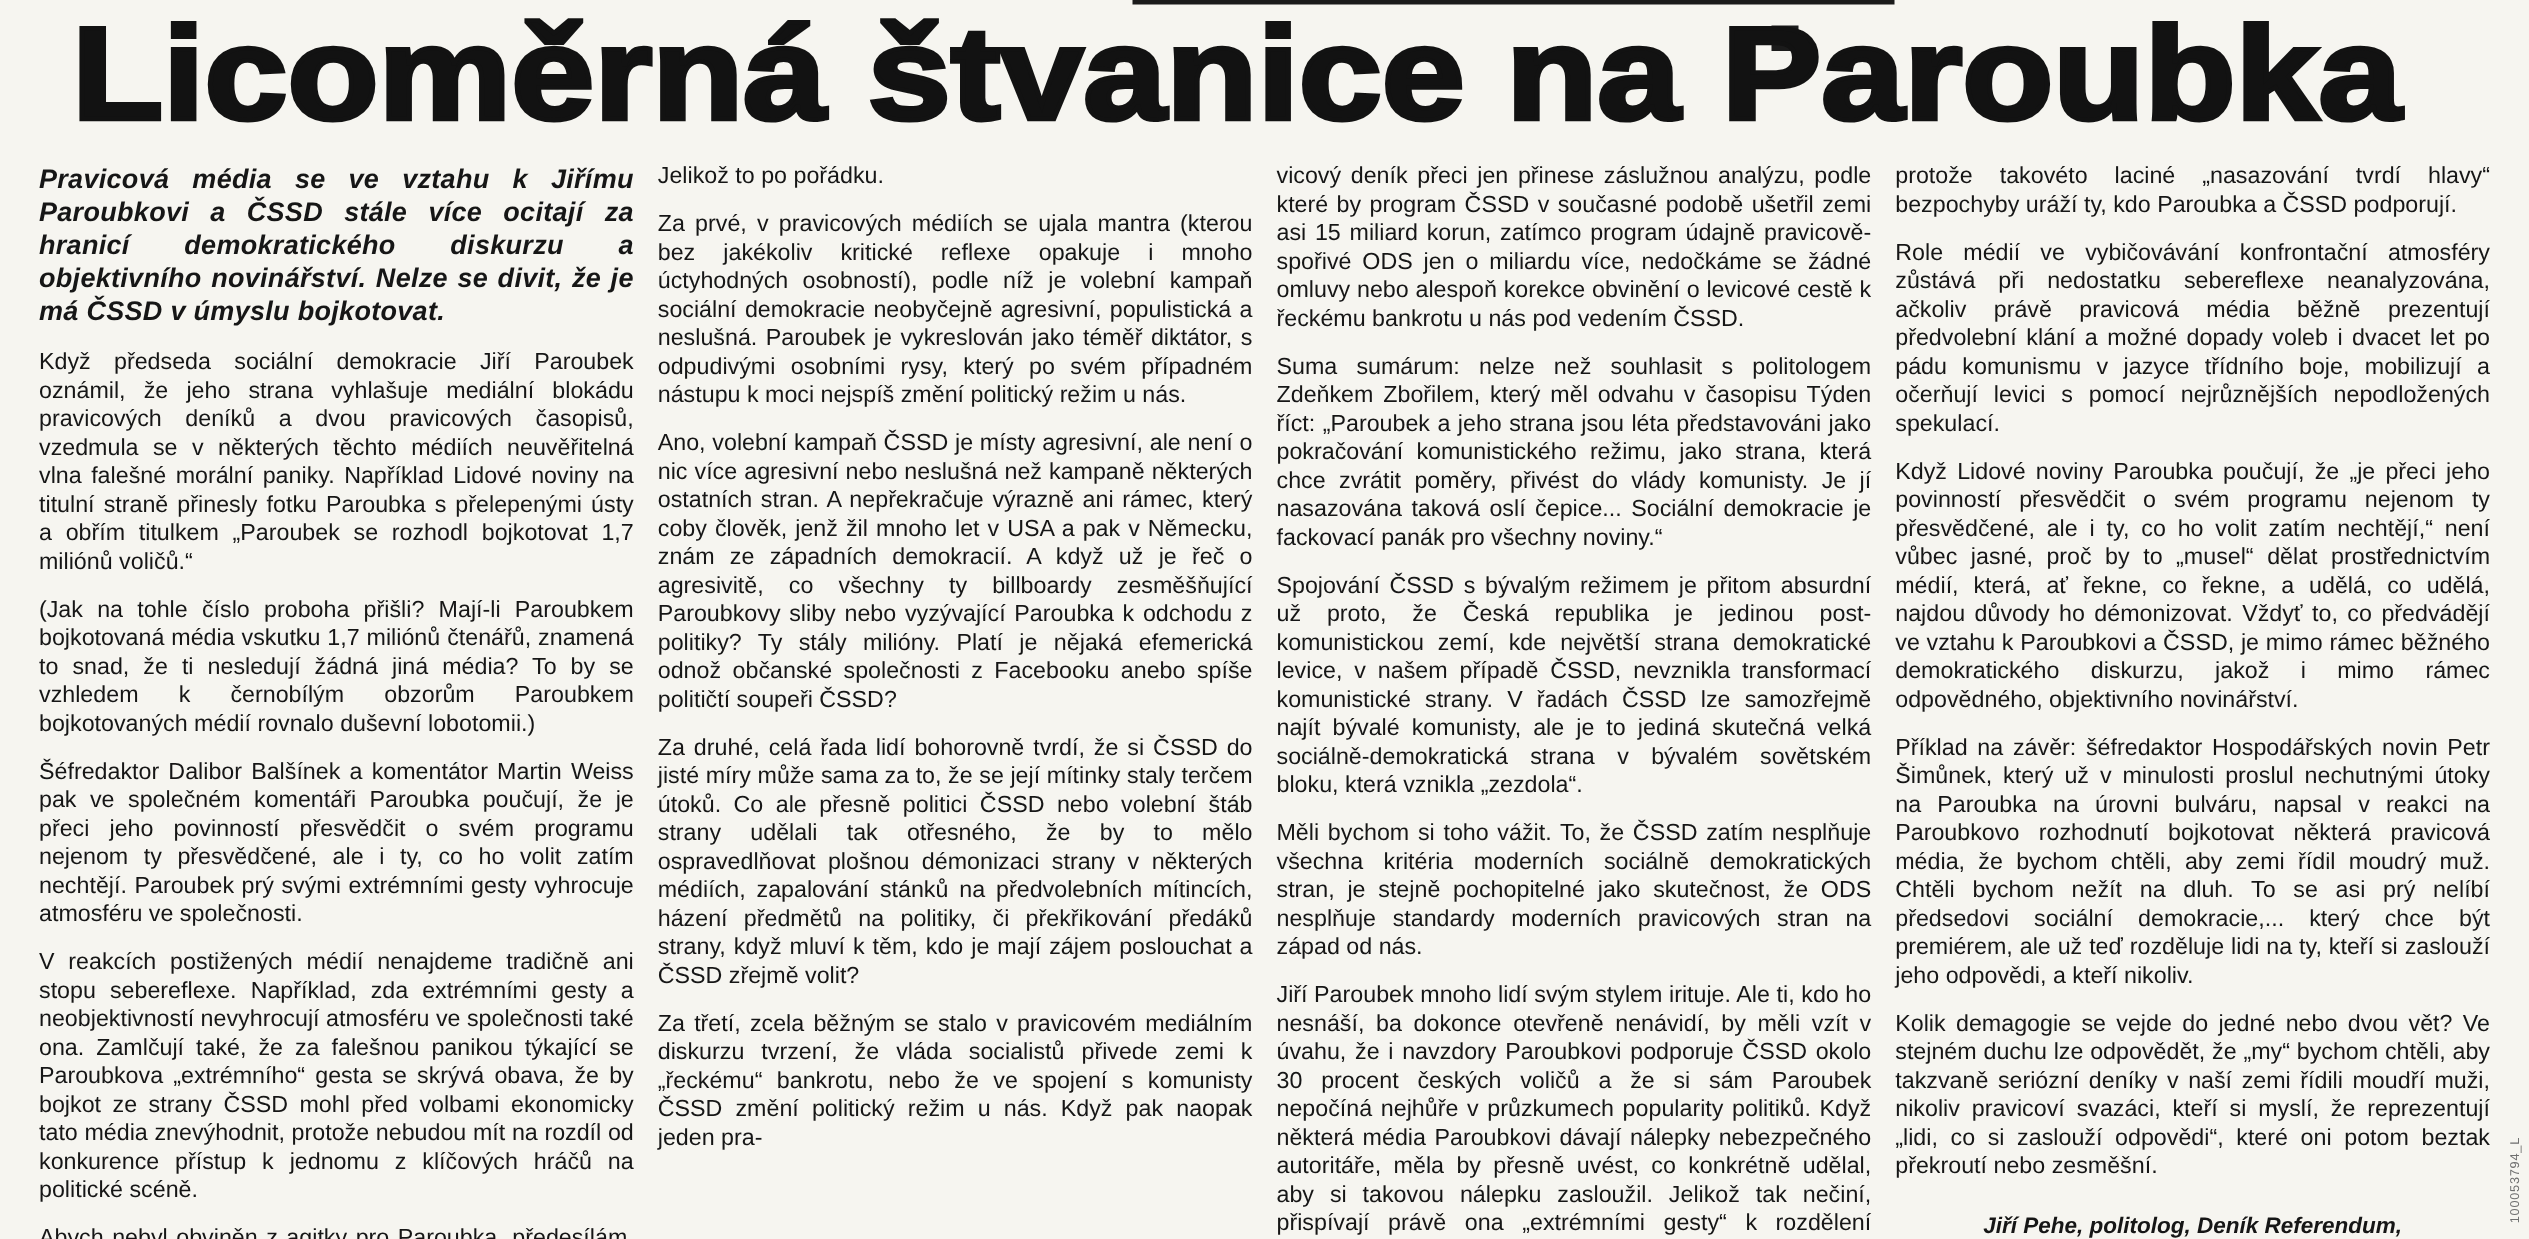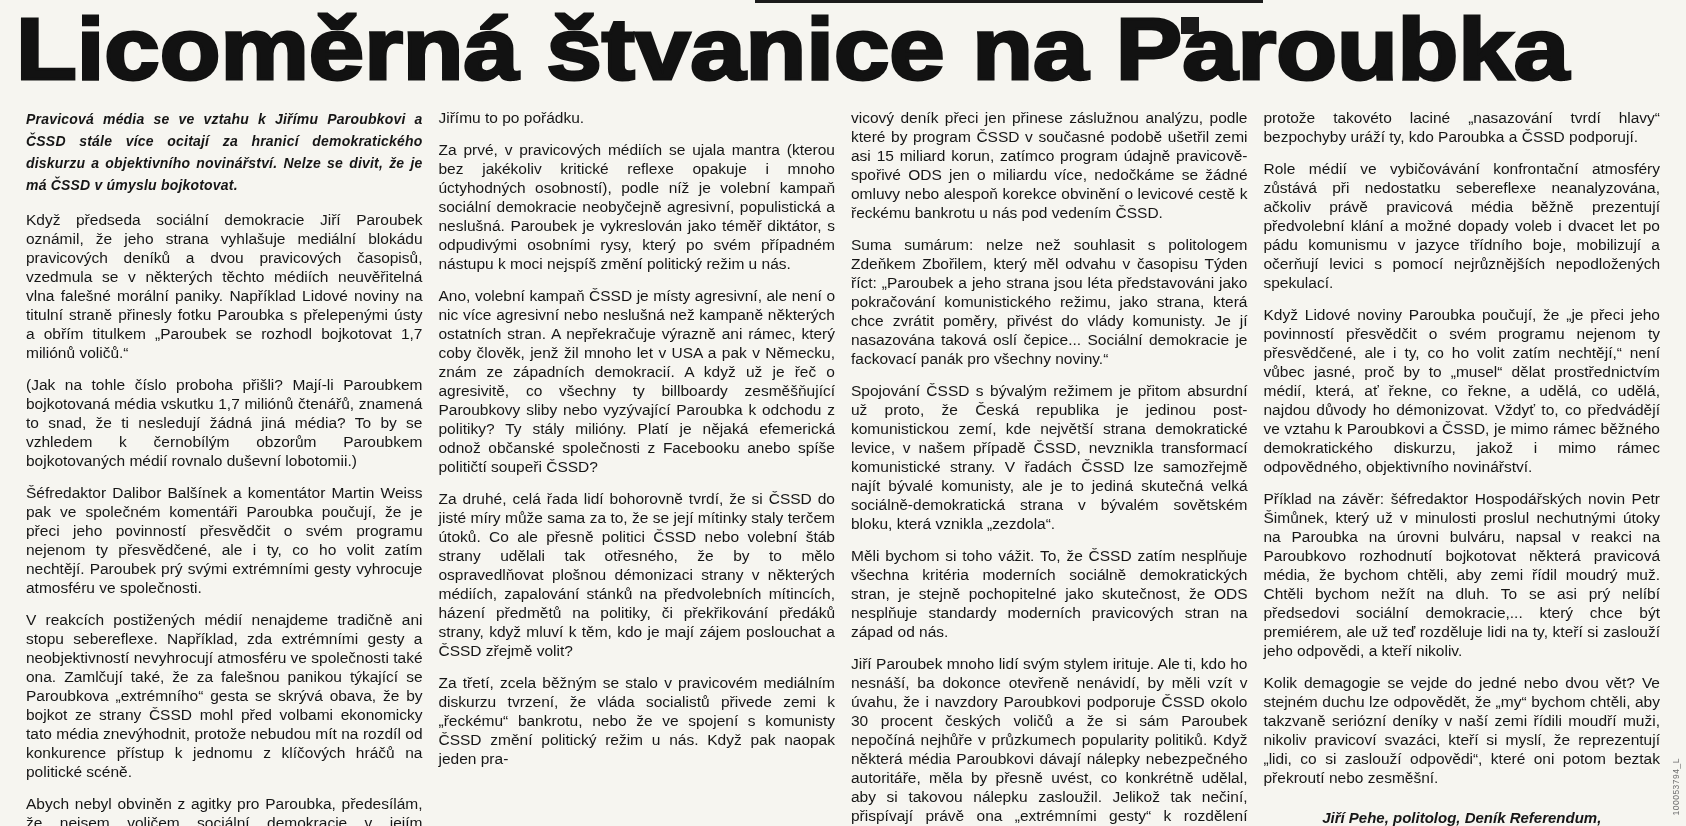--- a/index.html
+++ b/index.html
@@ -19,20 +19,21 @@
   }
   .artifact-square {
     position: absolute; top: 17px; left: 1181px; width: 18px; height: 17px;
     background: #1b1b1b;
   }
   .headline-wrap {
     position: relative;
     height: 100px;
     overflow: visible;
     padding-left: 16px;
+    margin-left: 32px;
   }
   .headline {
     margin: 0;
     font-size: 88px;
     line-height: 98px;
     font-weight: bold;
     color: #121212;
     -webkit-text-stroke: 3px #121212;
     letter-spacing: 0px;
     white-space: nowrap;
@@ -51,21 +52,21 @@
     text-align: justify;
     font-size: 15.5px;
     line-height: 19px;
     hyphens: auto;
     -webkit-hyphens: auto;
   }
   .para { margin: 0 0 13px 0; }
   .lead {
     font-weight: bold;
     font-style: italic;
-    font-size: 14px;
+    font-size: 18px;
     line-height: 22px;
     margin: 0 0 14px 0;
     letter-spacing: 0.2px;
   }
   .sig-author {
     font-weight: bold;
     font-style: italic;
     font-size: 15px;
     line-height: 22px;
     margin: 20px 0 0 0;
@@ -109,21 +110,21 @@
           <p class="para">Když předseda sociální demokracie Jiří Paroubek oznámil, že jeho strana vyhlašuje mediální blokádu pravicových deníků a dvou pravicových časopisů, vzedmula se v některých těchto médiích neuvěřitelná vlna falešné morální paniky. Například Lidové noviny na titulní straně přinesly fotku Paroubka s přelepenými ústy a obřím titulkem „Paroubek se rozhodl bojkotovat 1,7 miliónů voličů.“</p>
           <p class="para">(Jak na tohle číslo proboha přišli? Mají-li Paroubkem bojkotovaná média vskutku 1,7 miliónů čtenářů, znamená to snad, že ti nesledují žádná jiná média? To by se vzhledem k černobílým obzorům Paroubkem bojkotovaných médií rovnalo duševní lobotomii.)</p>
           <p class="para">Šéfredaktor Dalibor Balšínek a komentátor Martin Weiss pak ve společném komentáři Paroubka poučují, že je přeci jeho povinností přesvědčit o svém programu nejenom ty přesvědčené, ale i ty, co ho volit zatím nechtějí. Paroubek prý svými extrémními gesty vyhrocuje atmosféru ve společnosti.</p>
           <p class="para">V reakcích postižených médií nenajdeme tradičně ani stopu sebereflexe. Například, zda extrémními gesty a neobjektivností nevyhrocují atmosféru ve společnosti také ona. Zamlčují také, že za falešnou panikou týkající se Paroubkova „extrémního“ gesta se skrývá obava, že by bojkot ze strany ČSSD mohl před volbami ekonomicky tato média znevýhodnit, protože nebudou mít na rozdíl od konkurence přístup k jednomu z klíčových hráčů na politické scéně.</p>
           <p class="para">Abych nebyl obviněn z agitky pro Paroubka, předesílám, že nejsem voličem sociální demokracie v jejím současném</p>
         </div>
     </div>
 
     <div class="col">
       <div>
-          <p class="para">Jiřímu to po pořádku.</p>
+          <p class="para">Jelikož to po pořádku.</p>
           <p class="para">Za prvé, v pravicových médiích se ujala mantra (kterou bez jakékoliv kritické reflexe opakuje i mnoho úctyhodných osobností), podle níž je volební kampaň sociální demokracie neobyčejně agresivní, populistická a neslušná. Paroubek je vykreslován jako téměř diktátor, s odpudivými osobními rysy, který po svém případném nástupu k moci nejspíš změní politický režim u nás.</p>
           <p class="para">Ano, volební kampaň ČSSD je místy agresivní, ale není o nic více agresivní nebo neslušná než kampaně některých ostatních stran. A nepřekračuje výrazně ani rámec, který coby člověk, jenž žil mnoho let v USA a pak v Německu, znám ze západních demokracií. A když už je řeč o agresivitě, co všechny ty billboardy zesměšňující Paroubkovy sliby nebo vyzývající Paroubka k odchodu z politiky? Ty stály milióny. Platí je nějaká efemerická odnož občanské společnosti z Facebooku anebo spíše političtí soupeři ČSSD?</p>
           <p class="para">Za druhé, celá řada lidí bohorovně tvrdí, že si ČSSD do jisté míry může sama za to, že se její mítinky staly terčem útoků. Co ale přesně politici ČSSD nebo volební štáb strany udělali tak otřesného, že by to mělo ospravedlňovat plošnou démonizaci strany v některých médiích, zapalování stánků na předvolebních mítincích, házení předmětů na politiky, či překřikování předáků strany, když mluví k těm, kdo je mají zájem poslouchat a ČSSD zřejmě volit?</p>
           <p class="para">Za třetí, zcela běžným se stalo v pravicovém mediálním diskurzu tvrzení, že vláda socialistů přivede zemi k „řeckému“ bankrotu, nebo že ve spojení s komunisty ČSSD změní politický režim u nás. Když pak naopak jeden pra-</p>
         </div>
     </div>
 
     <div class="col">
       <div>
           <p class="para">vicový deník přeci jen přinese záslužnou analýzu, podle které by program ČSSD v současné podobě ušetřil zemi asi 15 miliard korun, zatímco program údajně pravicově-spořivé ODS jen o miliardu více, nedočkáme se žádné omluvy nebo alespoň korekce obvinění o levicové cestě k řeckému bankrotu u nás pod vedením ČSSD.</p>

